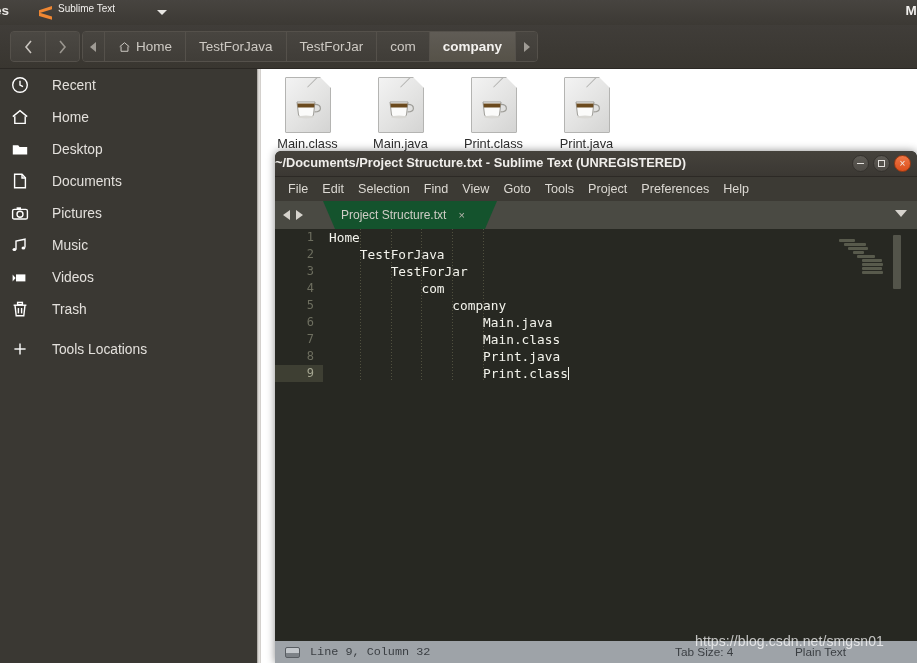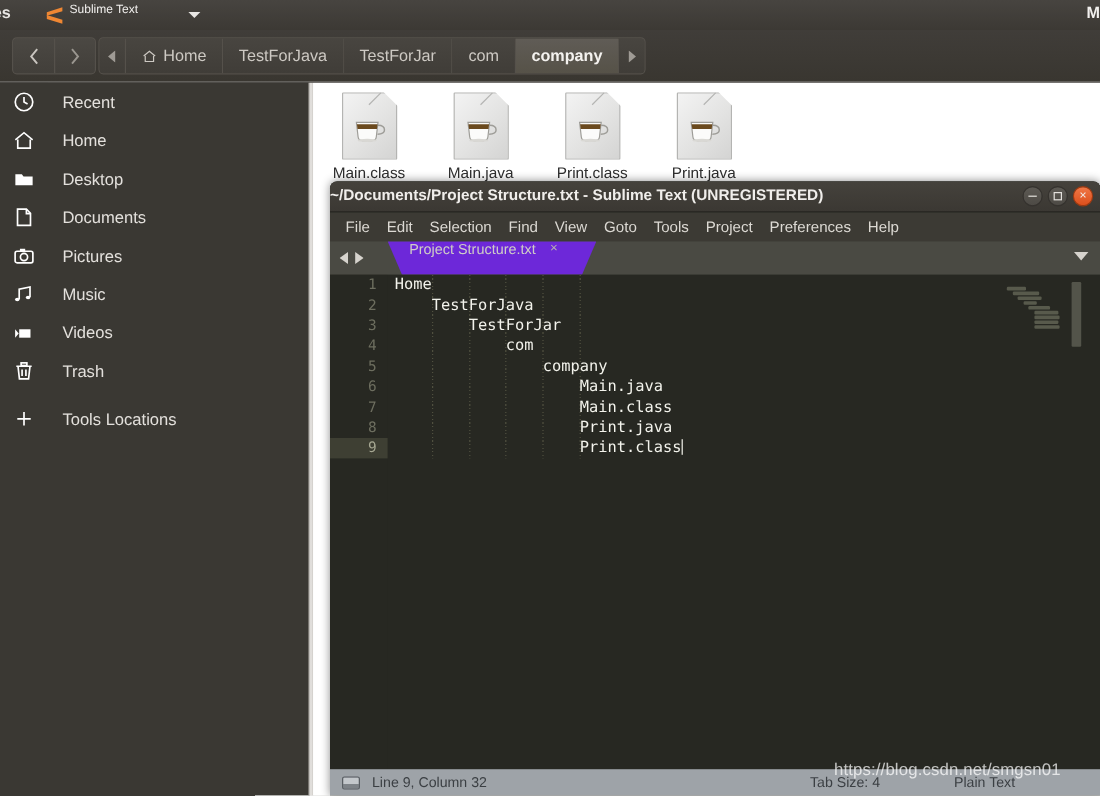--- a/index.html
+++ b/index.html
@@ -177,22 +177,22 @@
 
   .sub-tabbar {
     position: relative; height: 28px; background: #4a4a43;
   }
   .tab-arrows {
     position: absolute; left: 8px; top: 9px; display: flex; gap: 2px;
     color: #d6d3cd; font-size: 9px;
   }
   .tab {
     position: absolute; left: 48px; top: 0; height: 28px;
-    background: #6d28d9; color: #cfcdc6;
-    display: flex; align-items: flex-start; padding: 0 14px 0 18px;
+    background: #14532d; color: #cfcdc6;
+    display: flex; align-items: center; padding: 0 14px 0 18px;
     font-size: 12px;
     clip-path: polygon(0 0, 100% 0, calc(100% - 12px) 100%, 12px 100%);
     width: 174px;
   }
   .tab-close { margin-left: 12px; font-size: 11px; color: #b8b5ae; }
   .tab-dropdown {
     position: absolute; right: 10px; top: 9px;
     width: 0; height: 0;
     border-left: 6px solid transparent; border-right: 6px solid transparent;
     border-top: 7px solid #d6d3cd;
@@ -241,21 +241,21 @@
     position: relative; height: 22px;
     background: #9ea3a8;
     display: flex; align-items: center;
     font-size: 11.8px; color: #3b3f43;
   }
   .sb-icon {
     margin-left: 10px; width: 15px; height: 11px;
     border: 1.5px solid #585d62; border-radius: 2px;
     background: linear-gradient(to bottom,#c3c7cb 0 55%, #7d8287 55% 100%);
   }
-  .sb-pos { margin-left: 10px; }
+  .sb-pos { margin-left: 10px; font-family: Liberation Mono, monospace; }
   .sb-tabsize { position: absolute; left: 400px; }
   .sb-syntax { position: absolute; left: 520px; }
 
   .watermark {
     position: absolute; left: 695px; top: 633px;
     font-size: 14px; color: rgba(255,255,255,0.72);
     font-family: "Liberation Sans", sans-serif;
     pointer-events: none; letter-spacing: 0.1px;
   }
 </style>

